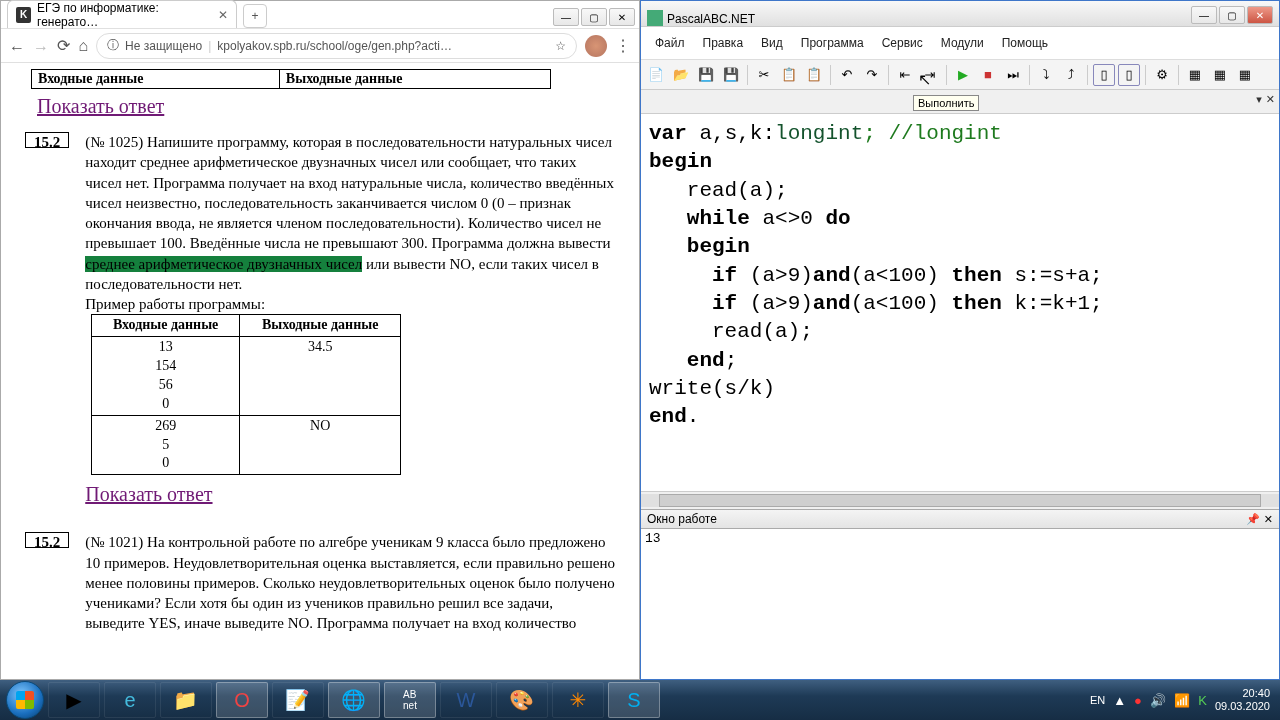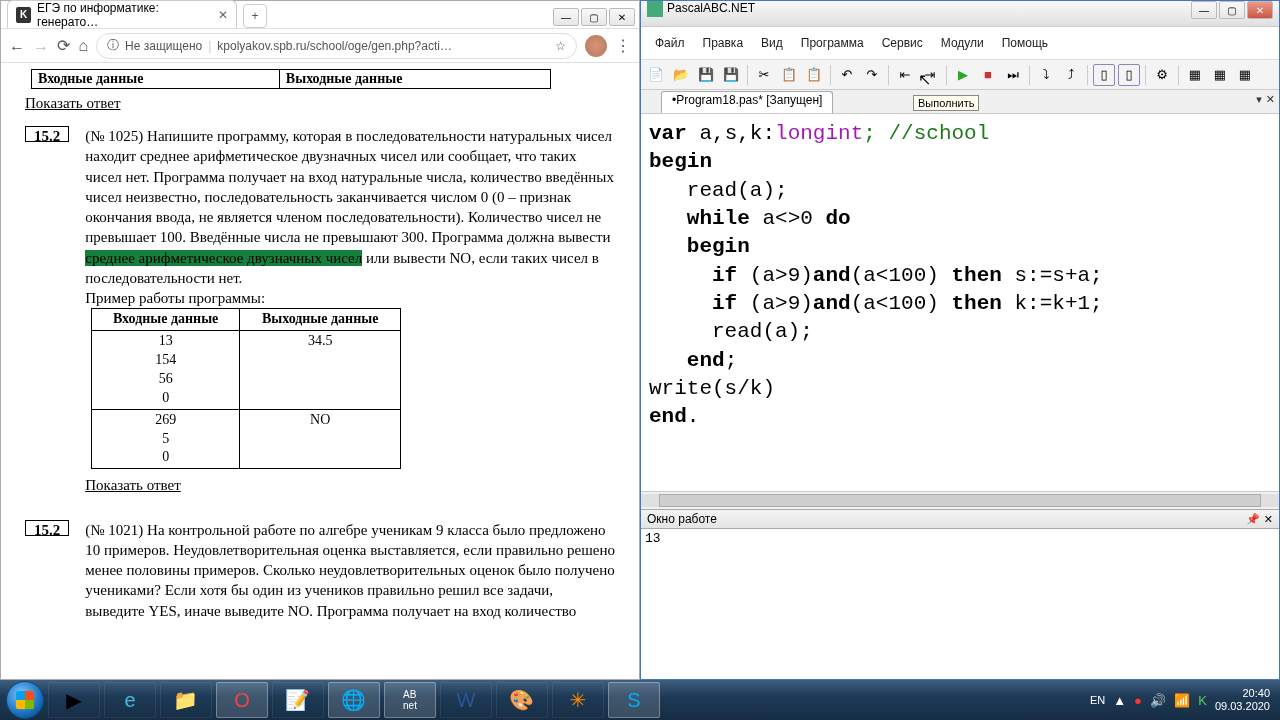--- a/index.html
+++ b/index.html
@@ -22,41 +22,41 @@
 .page{flex:1;overflow:auto;padding:6px 24px 6px 24px;position:relative;font-family:"Times New Roman",serif;font-size:15px;color:#000}
 .page::-webkit-scrollbar{width:16px}
 .page::-webkit-scrollbar-track{background:#f0f0f0;border-left:1px solid #ddd}
 .page::-webkit-scrollbar-thumb{background:#c8c8c8;border:1px solid #aaa;border-radius:2px}
 table.io{border-collapse:collapse;width:520px;margin-left:6px}
 table.io th,table.io td{border:1px solid #000;padding:1px 6px;font-size:14px;text-align:left}
 table.io th{font-weight:bold}
 table.io2{border-collapse:collapse;width:310px;margin-left:6px}
 table.io2 th,table.io2 td{border:1px solid #000;padding:1px 8px;font-size:14px;text-align:center}
 table.io2 th{font-weight:bold}
-.showlink{color:#000000;text-decoration:underline;font-size:15px;display:inline-block;margin:6px 0 14px 0}
+.showlink{color:#701a75;text-decoration:underline;font-size:20px;display:inline-block;margin:6px 0 14px 12px}
 .task{display:flex;gap:16px;margin-bottom:10px}
 .tnum{border:1.5px solid #000;padding:1px 8px;font-weight:bold;font-size:15px;height:16px}
 .ttext{flex:1;line-height:1.35}
 .hl{background:#15803d}
 
 .ide{width:640px;height:680px;background:#fff;border:1px solid #3e76c9;display:flex;flex-direction:column}
-.ide .titlebar{height:26px;background:linear-gradient(#f8f8f8,#e0e0e0);border-bottom:1px solid #ccc;display:flex;align-items:flex-start;padding:0 2px 0 6px;font-size:12px}
+.ide .titlebar{height:26px;background:linear-gradient(#f8f8f8,#e0e0e0);border-bottom:1px solid #ccc;display:flex;align-items:flex-end;padding:0 2px 0 6px;font-size:12px}
 .ide .titlebar .icon{width:16px;height:16px;background:#4a7;display:inline-block;margin-right:4px}
 .ide .winctrl .winbtn.close{background:linear-gradient(#e98,#c54);color:#fff}
 .menubar{height:22px;display:flex;align-items:center;gap:2px;padding:16px 6px;font-size:12px;color:#222;border-bottom:1px solid #ddd}
 .menubar span{padding:2px 8px}
 .toolbar{height:30px;display:flex;align-items:center;gap:3px;padding:0 4px;border-bottom:1px solid #ccc;background:#f4f4f4}
 .tbtn{width:22px;height:22px;display:flex;align-items:center;justify-content:center;font-size:13px;border:1px solid transparent;border-radius:2px}
 .tsep{width:1px;height:20px;background:#ccc;margin:0 2px}
 .tabsrow{height:24px;background:#f0f0f0;border-bottom:1px solid #ccc;display:flex;align-items:flex-end;padding-left:20px;position:relative}
 .idetab{height:22px;background:#fff;border:1px solid #aaa;border-bottom:none;padding:1px 10px;font-size:12px;border-radius:3px 3px 0 0}
 .tabsrow .collapse{position:absolute;right:4px;top:3px;font-size:11px;color:#333;display:flex;gap:4px}
 .code{flex:1;background:#fff;font-family:"Courier New",monospace;font-size:21px;padding:6px 4px 6px 8px;line-height:1.35;overflow:auto;white-space:pre}
 .kw{font-weight:bold;color:#000}
-.ty{color:#a21caf}
+.ty{color:#14532d}
 .cm{color:#1e7a1e}
 .code-scroll{height:18px;background:#f0f0f0;border-top:1px solid #ccc;position:relative}
 .code-scroll::before{content:"";position:absolute;left:0;right:0;top:2px;bottom:2px;background:#e0e0e0}
 .code-scroll .thumb{position:absolute;left:18px;right:18px;top:2px;bottom:2px;background:#cfcfcf;border:1px solid #aaa}
 .output-title{height:20px;background:linear-gradient(#f4f4f4,#e4e4e4);border-top:1px solid #aaa;border-bottom:1px solid #aaa;display:flex;align-items:center;padding:0 6px;font-size:12px}
 .output-title .collapse{margin-left:auto;display:flex;gap:4px;font-size:11px}
 .output{height:150px;background:#fff;font-family:"Courier New",monospace;font-size:13px;padding:2px 4px}
 .tooltip{position:absolute;background:#fffff0;border:1px solid #888;padding:1px 4px;font-size:11px;z-index:50}
 
 .taskbar{position:absolute;left:0;right:0;bottom:0;height:40px;background:linear-gradient(#3f5f80,#1e3a56 40%,#162d44);display:flex;align-items:center;padding:0 6px}
@@ -191,28 +191,27 @@
       <div class="tbtn" style="border:1px solid #88b">▯</div>
       <div class="tbtn" style="border:1px solid #88b">▯</div>
       <div class="tsep"></div>
       <div class="tbtn">⚙</div>
       <div class="tsep"></div>
       <div class="tbtn">▦</div>
       <div class="tbtn">▦</div>
       <div class="tbtn">▦</div>
     </div>
     <div class="tabsrow">
-      <div class="idetab">•Program18.pas* [Запущен]</div>
       <div class="collapse">
           <span>▾</span>
           <span>✕</span>
         </div>
     </div>
     <div class="tooltip" style="left:272px;top:94px">Выполнить</div>
-    <div class="code" id="code-area"><span class="kw">var </span>a,s,k:<span class="ty">longint</span><span class="cm">; //school</span>
+    <div class="code" id="code-area"><span class="kw">var </span>a,s,k:<span class="ty">longint</span><span class="cm">; //longint</span>
 <span class="kw">begin</span>
    read(a);
    <span class="kw">while </span>a&lt;&gt;0 <span class="kw">do</span>
    <span class="kw">begin</span>
      <span class="kw">if </span>(a&gt;9)<span class="kw">and</span>(a&lt;100) <span class="kw">then </span>s:=s+a;
      <span class="kw">if </span>(a&gt;9)<span class="kw">and</span>(a&lt;100) <span class="kw">then </span>k:=k+1;
      read(a);
    <span class="kw">end</span>;
 write(s/k)
 <span class="kw">end</span>.

